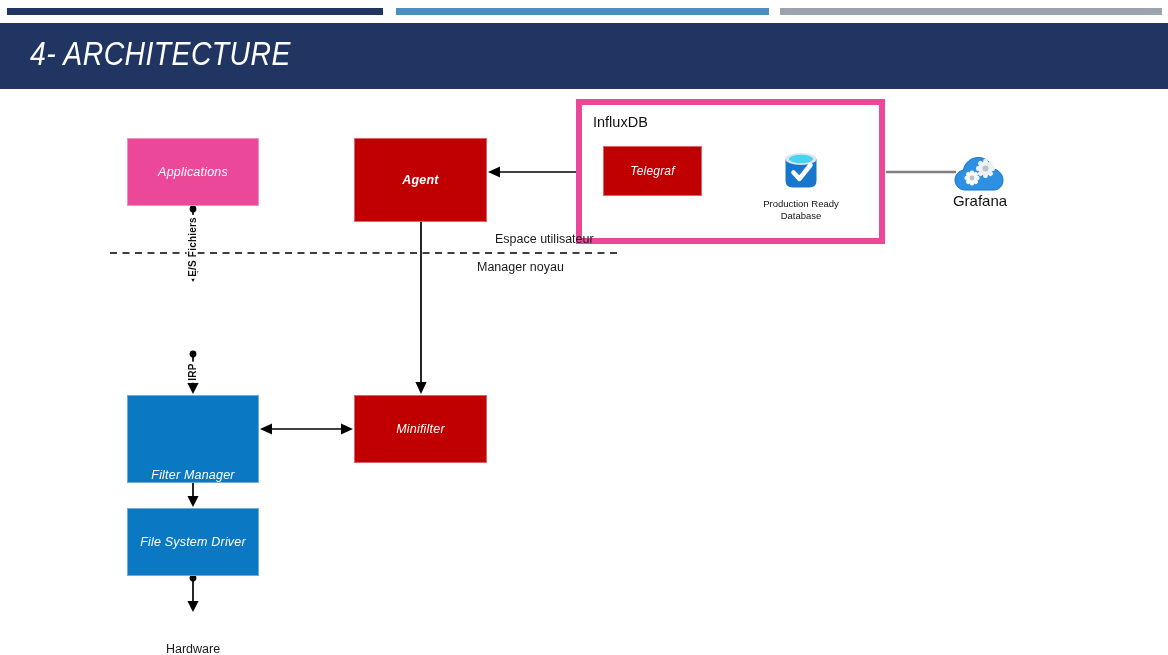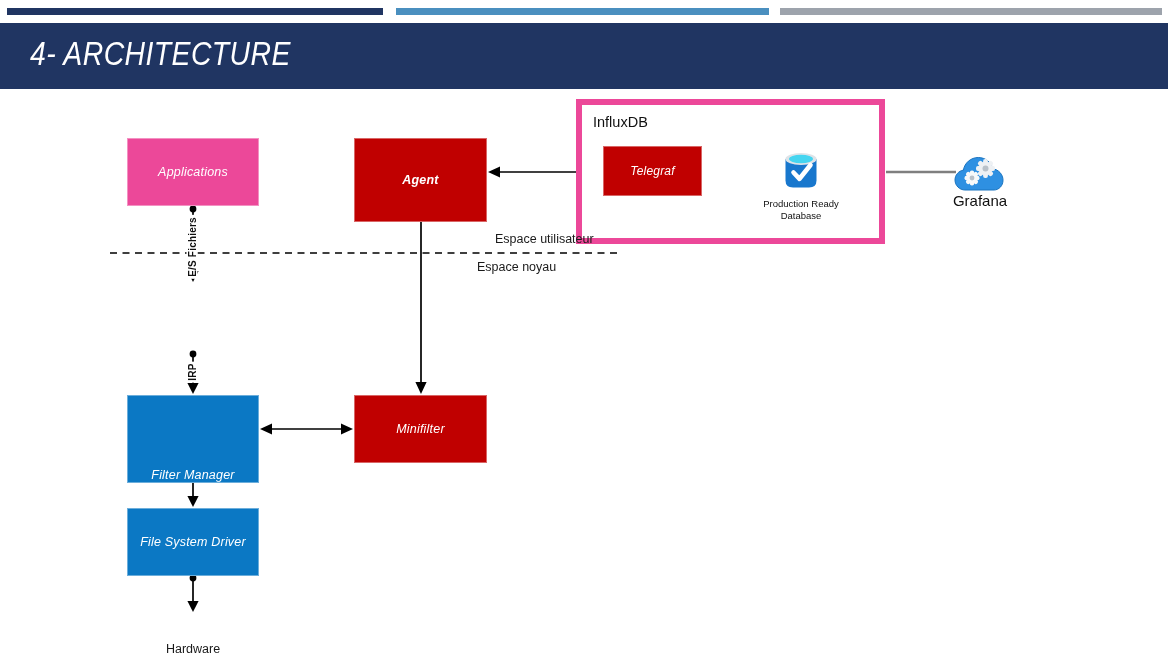--- a/index.html
+++ b/index.html
@@ -154,21 +154,21 @@
         <rect x="12.5" y="24.8" width="15" height="4.4" rx="2" fill="#f7f9fa" transform="rotate(90 20 27)"></rect>
         <rect x="12.5" y="24.8" width="15" height="4.4" rx="2" fill="#f7f9fa" transform="rotate(135 20 27)"></rect>
         <circle cx="20" cy="27" r="5.3" fill="#f7f9fa"></circle>
         <circle cx="20" cy="27" r="2.4" fill="#b9c1c9"></circle>
       </g>
     </g>
   </svg>
   <div class="icon-caption" style="left:944px;top:192px;width:72px;font-size:15px;">Grafana</div>
 
   <div class="zone-label" style="left:477px;top:232px;margin-left:18px;">Espace utilisateur</div>
-  <div class="zone-label" style="left:477px;top:260px;">Espace noyau</div>
+  <div class="zone-label" style="left:477px;top:260px;">Manager noyau</div>
 
 
   <div class="node node-blue" style="left:127px;top:395px;width:132px;height:88px;align-items:flex-end;">
     <span>Filter Manager</span>
   </div>
 
   <div class="node node-blue" style="left:127px;top:508px;width:132px;height:68px;">
     <span>File System Driver</span>
   </div>
 

